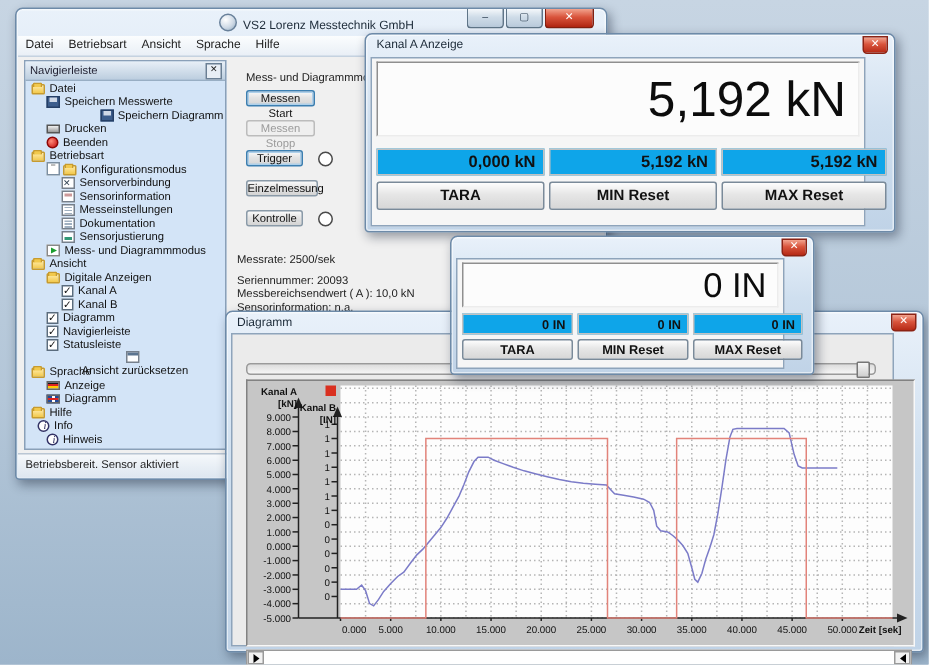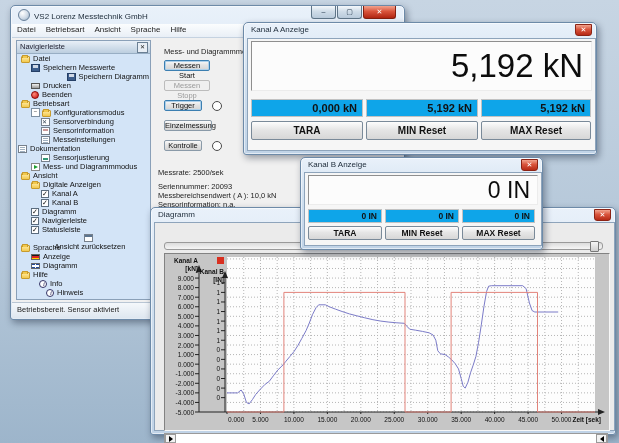--- a/index.html
+++ b/index.html
@@ -6,28 +6,28 @@
   body{width:619px;height:443px;overflow:hidden;
        font-family:"Liberation Sans",sans-serif;
        background:linear-gradient(#c6d4e2,#a8bdd1 75%,#8fa8c0);}
   #desktop{position:absolute;left:0;top:0;width:619px;height:443px;
        background:linear-gradient(#c7d5e3 0%,#b3c6d8 60%,#9db5cb 100%);overflow:hidden;}
   .win{position:absolute;border:1px solid #6d8aa8;border-radius:5px 5px 3px 3px;
        background:linear-gradient(#e9f1fa,#cfdfef 45%,#c0d3e7);
        box-shadow:2px 3px 7px rgba(10,20,40,.4), inset 0 0 0 1px rgba(255,255,255,.55);}
   .titlebar{position:absolute;left:0;right:0;top:0;height:14px;font-size:8px;color:#1c2a38;
        padding:2px 0 0 7px;white-space:nowrap;}
-  .win-body{position:absolute;left:3px;right:0;bottom:3px;background:#f2f2f2;
+  .win-body{position:absolute;left:3px;right:19px;bottom:3px;background:#f2f2f2;
        border:1px solid #8ea4bb;}
   .close-sm{position:absolute;top:1px;right:4px;width:15px;height:10px;
        background:linear-gradient(#f2a38e,#d9543c 45%,#b62a16);border:1px solid #8c2314;
        border-radius:0 0 3px 3px;color:#fff;font-size:7px;line-height:9px;text-align:center;}
   
   #main-win{left:10px;top:5px;width:393px;height:313px;}
-  #main-title{height:17px;padding-top:3px;}
+  #main-title{height:17px;padding-top:3px;text-align:center;}
   .app-icon{display:inline-block;width:10px;height:10px;border-radius:50%;vertical-align:-2px;
        background:radial-gradient(circle at 35% 32%,#ffffff,#cfdae6 55%,#8fa8c0);
        border:1px solid #68809a;margin-right:4px;}
   #caption-buttons{position:absolute;top:0;right:8px;display:flex;}
   .capbtn{height:12px;border:1px solid #5f7588;border-top:none;text-align:center;
        font-size:7px;line-height:11px;color:#1e3246;border-radius:0 0 3px 3px;
        background:linear-gradient(#f4f8fb,#cfdce8 45%,#b9cadb);margin-left:1px;}
   .capbtn.min,.capbtn.max{width:23px;}
   .capbtn.close{width:31px;background:linear-gradient(#f2a38e,#d9543c 45%,#b02512);
        color:#fff;border-color:#821f10;}
@@ -166,21 +166,21 @@
               <span>Sensorverbindung</span>
             </div>
             <div class="trow" style="padding-left: 23px;">
               <span class="ti ic-tag"></span>
               <span>Sensorinformation</span>
             </div>
             <div class="trow" style="padding-left: 23px;">
               <span class="ti ic-form"></span>
               <span>Messeinstellungen</span>
             </div>
-            <div class="trow" style="">
+            <div class="trow" style="padding-left: 23px;">
               <span class="ti ic-doc"></span>
               <span>Dokumentation</span>
             </div>
             <div class="trow" style="padding-left: 23px;">
               <span class="ti ic-adjust"></span>
               <span>Sensorjustierung</span>
             </div>
             <div class="trow" style="padding-left: 13px;">
               <span class="ti ic-play"></span>
               <span>Mess- und Diagrammmodus</span>
@@ -226,25 +226,25 @@
               <span>Anzeige</span>
             </div>
             <div class="trow" style="padding-left: 13px;">
               <span class="ti ic-flag-gb"></span>
               <span>Diagramm</span>
             </div>
             <div class="trow" style="padding-left: 3px;">
               <span class="ti ic-folder"></span>
               <span>Hilfe</span>
             </div>
-            <div class="trow" style="padding-left: 21px;">
+            <div class="trow" style="padding-left: 7px;">
               <span class="ti ic-info"></span>
               <span>Info</span>
             </div>
-            <div class="trow" style="padding-left: 28px;">
+            <div class="trow" style="padding-left: 13px;">
               <span class="ti ic-info"></span>
               <span>Hinweis</span>
             </div>
           </div>
       </div>
       <div class="mode-label" style="left:152px;top:9px;">Mess- und Diagrammmodus</div>
       <div id="control-buttons">
           <div class="cbtn focused" style="top: 22px; width: 46px;">Messen Start</div>
           <div class="cbtn disabled" style="top: 42px; width: 46px;">Messen Stopp</div>
           <div class="cbtn focused" style="top: 62px; width: 38px;">Trigger</div>
@@ -428,23 +428,20 @@
       <div class="vcell" style="left:3px;top:60px;width:112px;height:18px;font-size:11px;line-height:16px;padding-right:5px;">0,000 kN</div>
       <div class="vcell" style="left:118px;top:60px;width:112px;height:18px;font-size:11px;line-height:16px;padding-right:5px;">5,192 kN</div>
       <div class="vcell" style="left:233px;top:60px;width:110px;height:18px;font-size:11px;line-height:16px;padding-right:5px;">5,192 kN</div>
       <div class="kbtn" style="left:3px;top:82px;width:112px;height:19px;font-size:10px;line-height:17px;">TARA</div>
       <div class="kbtn" style="left:118px;top:82px;width:112px;height:19px;font-size:10px;line-height:17px;">MIN Reset</div>
       <div class="kbtn" style="left:233px;top:82px;width:110px;height:19px;font-size:10px;line-height:17px;">MAX Reset</div>
     </div>
   </div>
 
   <div class="win" id="kanal-b-win">
-    <div class="titlebar">
-      <span>Kanal B Anzeige</span>
-    </div>
     <div class="close-sm">✕</div>
     <div class="win-body" style="top:14px;background:#f6f6f6;">
       <div class="big-panel" style="left:3px;top:2px;right:3px;height:30px;font-size:23px;line-height:28px;padding-right:7px;">0 IN</div>
       <div class="vcell" style="left:3px;top:36px;width:74px;height:14px;font-size:8.5px;line-height:12px;padding-right:4px;">0 IN</div>
       <div class="vcell" style="left:80px;top:36px;width:74px;height:14px;font-size:8.5px;line-height:12px;padding-right:4px;">0 IN</div>
       <div class="vcell" style="left:157px;top:36px;width:73px;height:14px;font-size:8.5px;line-height:12px;padding-right:4px;">0 IN</div>
       <div class="kbtn" style="left:3px;top:53px;width:74px;height:14px;font-size:8.5px;line-height:12px;">TARA</div>
       <div class="kbtn" style="left:80px;top:53px;width:74px;height:14px;font-size:8.5px;line-height:12px;">MIN Reset</div>
       <div class="kbtn" style="left:157px;top:53px;width:73px;height:14px;font-size:8.5px;line-height:12px;">MAX Reset</div>
     </div>

